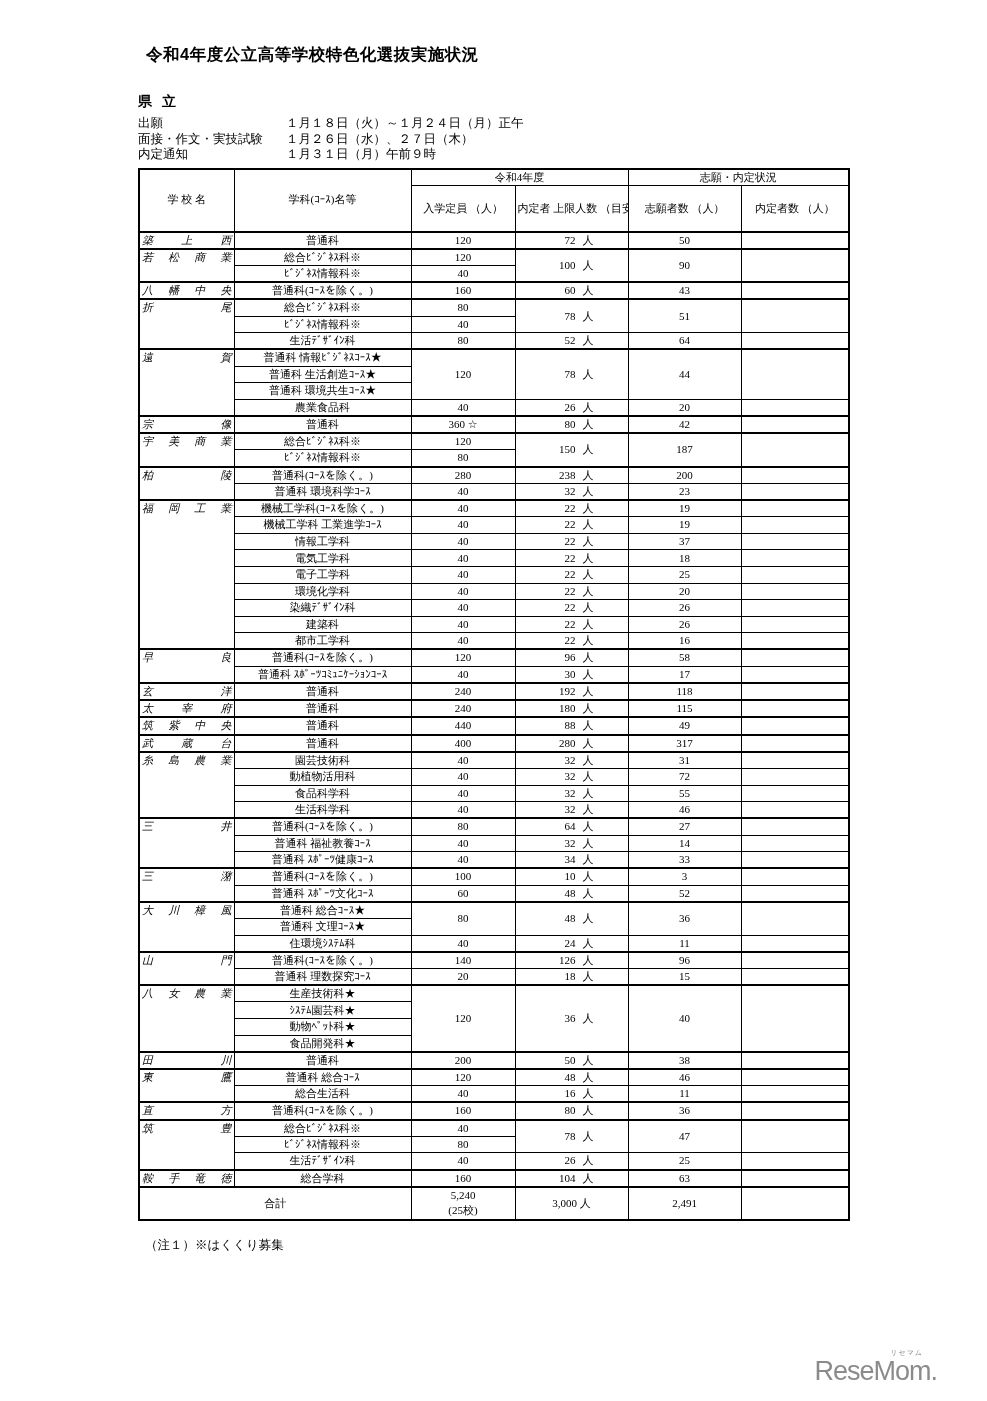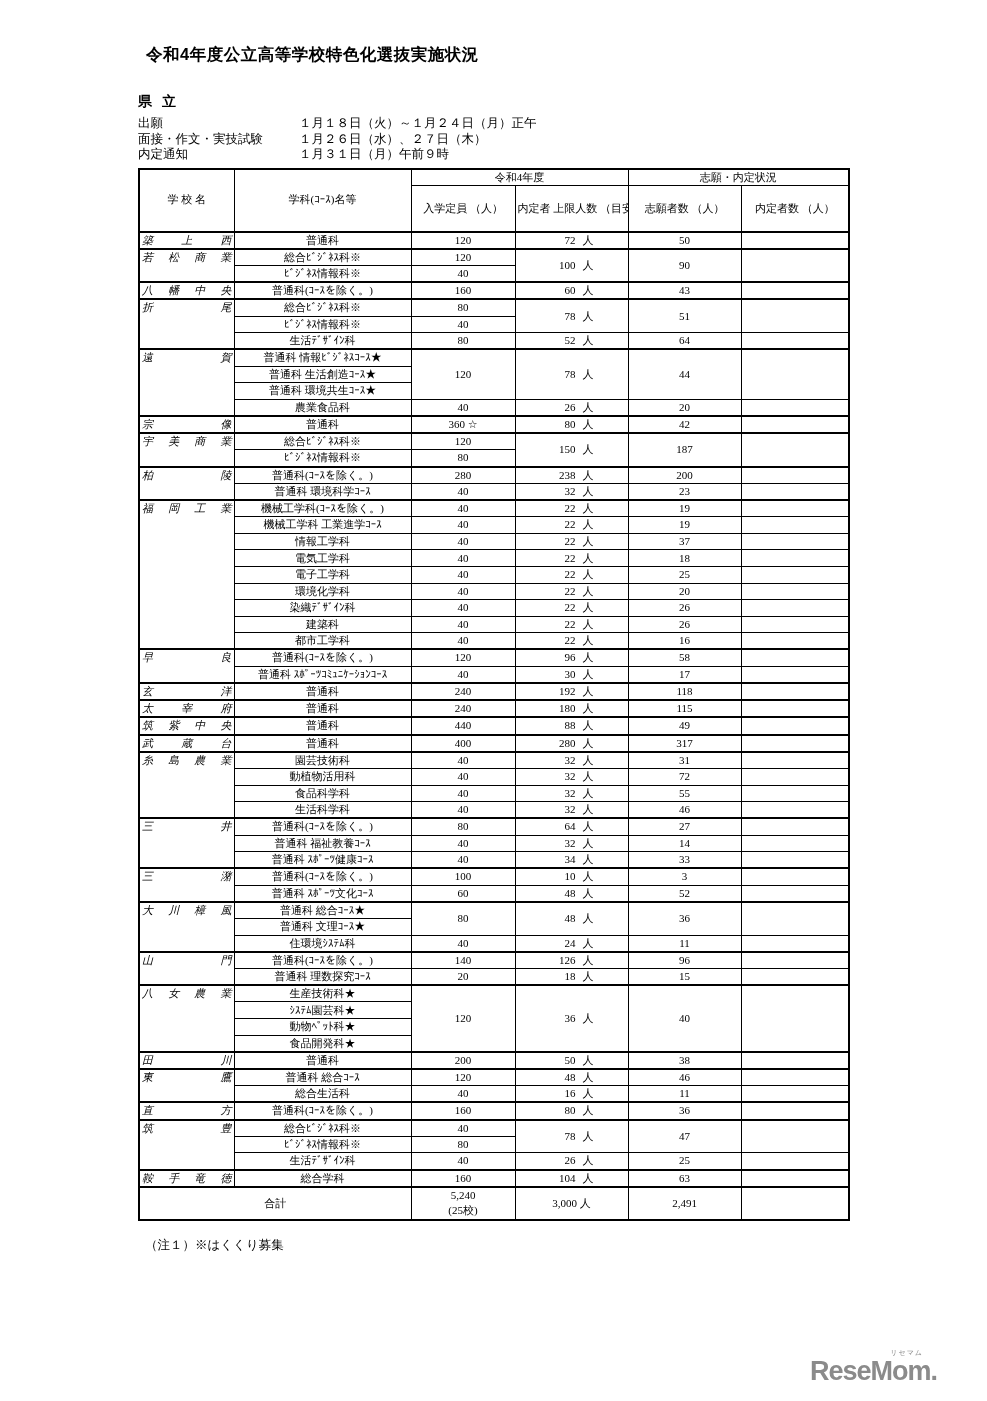--- a/index.html
+++ b/index.html
@@ -22,21 +22,21 @@
     margin: 8px;
   }
   .pref-label {
     font-family: "Liberation Sans", sans-serif;
     font-weight: bold;
     font-size: 14px;
     letter-spacing: 3px;
     margin-top: 27px;
   }
   .schedule { margin-top: 5px; font-size: 12.5px; }
-  .schedule-row { display: flex; line-height: 15.5px; gap: 13px; }
+  .schedule-row { display: flex; line-height: 15.5px; }
   .schedule-label { width: 148px; flex: 0 0 148px; }
   .schedule-value { }
 
   table.main {
     border-collapse: collapse;
     table-layout: fixed;
     width: 710px;
     margin-top: 5px;
     border: 2px solid #000;
   }
@@ -90,21 +90,21 @@
   }
   .logo-ruby {
     font-family: "Liberation Sans", sans-serif;
     font-size: 7px;
     letter-spacing: 1px;
     text-align: right;
     margin-right: 14px;
   }
   .logo-brand {
     font-family: "Liberation Sans", sans-serif;
-    font-weight: bold;
+    font-weight: normal;
     font-size: 27px;
     letter-spacing: -1px;
     line-height: 26px;
   }
 </style>
 </head>
 <body>
 
 <div class="content">
   <h1 class="doc-title">令和4年度公立高等学校特色化選抜実施状況</h1>

